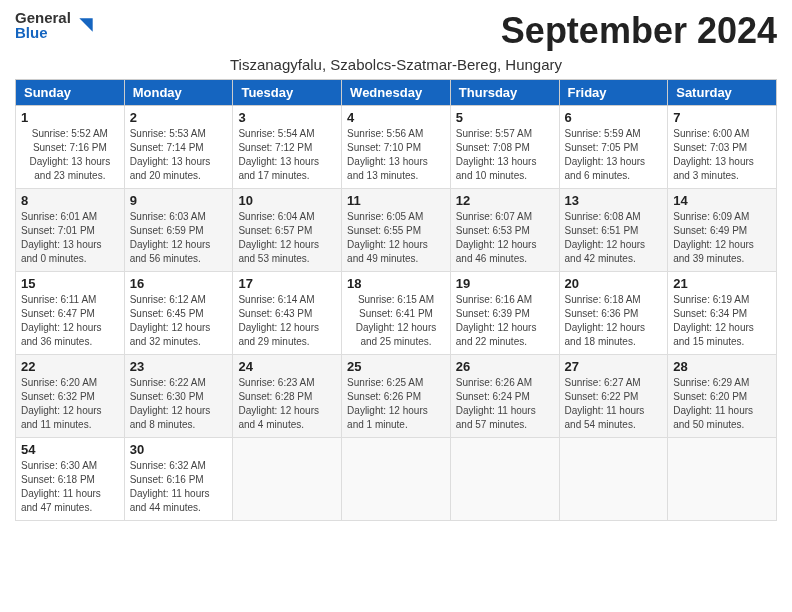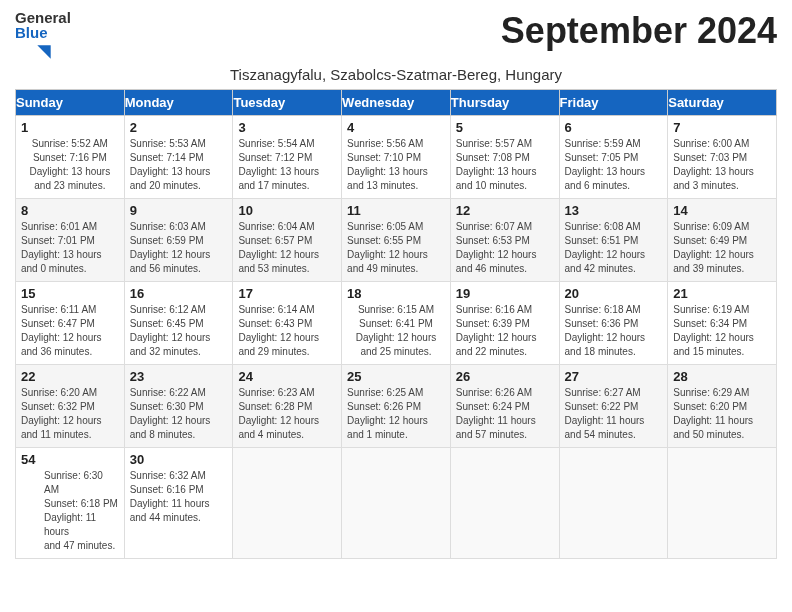--- a/index.html
+++ b/index.html
@@ -29,21 +29,21 @@
     }
     .calendar-table {
       width: 100%;
       border-collapse: collapse;
     }
     .calendar-table th {
       background: #1565c0;
       color: #fff;
       font-size: 13px;
       font-weight: bold;
-      padding: 5px 0;
+      padding: 5px 8px;
       text-align: left;
       border: 1px solid #ccc;
     }
     .calendar-table td {
       vertical-align: top;
       padding: 4px 5px 5px 5px;
       border: 1px solid #ddd;
       width: 14.28%;
       min-height: 80px;
       font-size: 10.5px;
@@ -63,21 +63,21 @@
     .day-info {
       font-size: 10px;
       color: #444;
       line-height: 1.4;
     }
     .empty-cell {
       background: #f9f9f9 !important;
     }
     .logo-block {
       display: flex;
-      flex-direction: column;
+      flex-direction: row;
       align-items: center;
       gap: 2px;
     }
     .logo-left {
       display: flex;
       flex-direction: column;
       line-height: 1;
     }
     .logo-general {
       font-size: 15px;
@@ -326,21 +326,21 @@
           <span class="day-num">28</span>
           <div class="day-info" style="white-space: pre-line;">Sunrise: 6:29 AM
 Sunset: 6:20 PM
 Daylight: 11 hours
 and 50 minutes.</div>
         </td>
       </tr>
       <tr>
         <td>
           <span class="day-num">54</span>
-          <div class="day-info" style="white-space: pre-line; margin-left: 23px;">Sunrise: 6:30 AM
+          <div class="day-info" style="white-space: pre-line;">Sunrise: 6:30 AM
 Sunset: 6:18 PM
 Daylight: 11 hours
 and 47 minutes.</div>
         </td>
         <td>
           <span class="day-num">30</span>
           <div class="day-info" style="white-space: pre-line;">Sunrise: 6:32 AM
 Sunset: 6:16 PM
 Daylight: 11 hours
 and 44 minutes.</div>

